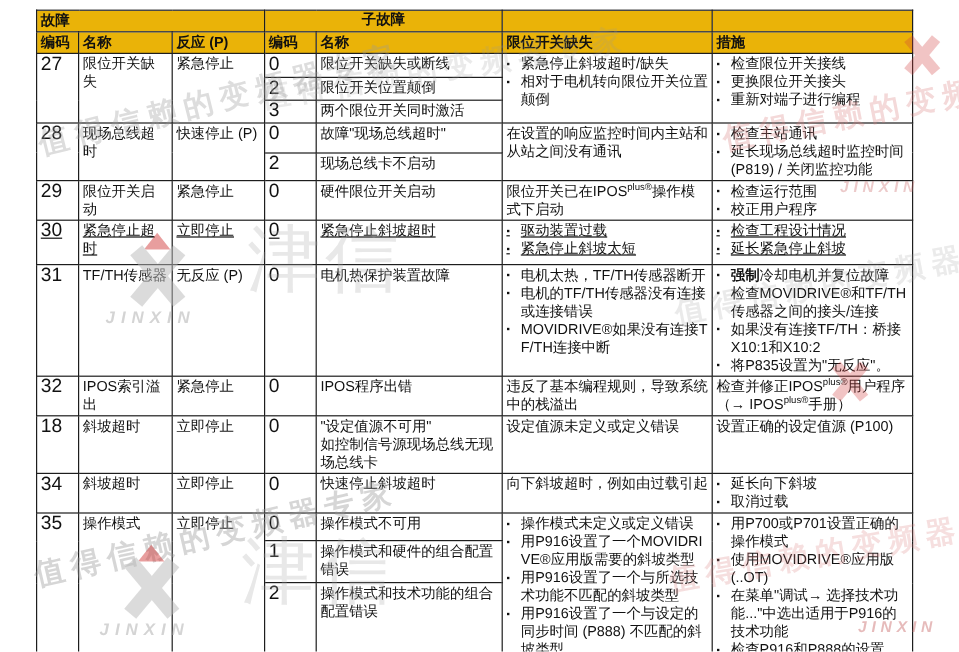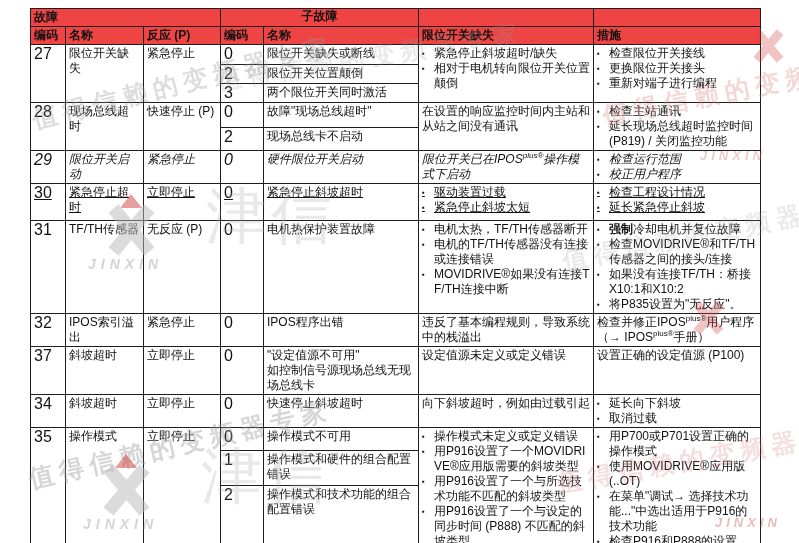--- a/index.html
+++ b/index.html
@@ -12,21 +12,21 @@
   .table-wrap{position:absolute;left:30px;top:8px;}
   table{border-collapse:collapse;table-layout:fixed;width:730px;}
   th,td{
     border:1px solid #1d1d1d;
     vertical-align:top;
     padding:1px 3px 1px 3px;
     font-size:12px;line-height:15px;
     overflow:hidden;word-break:break-all;
   }
   thead th{
-    background:#ef4444;
+    background:#eab308;
     font-weight:bold;text-align:left;
   }
   tr.h1 th{height:15px;}
   tr.h2 th{height:15px;margin-top:44px;}
   th.center{text-align:center;font-family:Liberation Mono, monospace;}
   td.c-code,td.c-subcode{font-size:16px;}
   td.c-subname{white-space:pre-line;}
   .li{display:flex;align-items:flex-start;}
   .bu{flex:none;width:12px;font-size:8px;line-height:15px;}
   .lt{flex:1;}
@@ -159,21 +159,21 @@
             <div class="li">
               <span class="bu">▪</span>
               <span class="lt">延长现场总线超时监控时间 (P819) / 关闭监控功能</span>
             </div>
           </td>
         </tr>
         <tr style="height: 21px;">
           <td class="c-subcode">2</td>
           <td class="c-subname">现场总线卡不启动</td>
         </tr>
-        <tr style="height: 33px; font-style: italic;">
+        <tr style="height: 33px;">
           <td class="c-code" rowspan="1">29</td>
           <td class="c-name" rowspan="1">限位开关启动</td>
           <td class="c-reaction" rowspan="1">紧急停止</td>
           <td class="c-subcode">0</td>
           <td class="c-subname">硬件限位开关启动</td>
           <td class="c-cause" rowspan="1">
             <div class="li">
               <span class="lt">限位开关已在IPOS<sup>plus®</sup>操作模式下启动</span>
             </div>
           </td>
@@ -265,21 +265,21 @@
               <span class="lt">违反了基本编程规则，导致系统中的栈溢出</span>
             </div>
           </td>
           <td class="c-measure" rowspan="1">
             <div class="li">
               <span class="lt">检查并修正IPOS<sup>plus®</sup>用户程序（→ IPOS<sup>plus®</sup>手册）</span>
             </div>
           </td>
         </tr>
         <tr style="height: 46px;">
-          <td class="c-code" rowspan="1">37</td>
+          <td class="c-code" rowspan="1">18</td>
           <td class="c-name" rowspan="1">斜坡超时</td>
           <td class="c-reaction" rowspan="1">立即停止</td>
           <td class="c-subcode">0</td>
           <td class="c-subname">"设定值源不可用"
 如控制信号源现场总线无现场总线卡</td>
           <td class="c-cause" rowspan="1">
             <div class="li">
               <span class="lt">设定值源未定义或定义错误</span>
             </div>
           </td>

